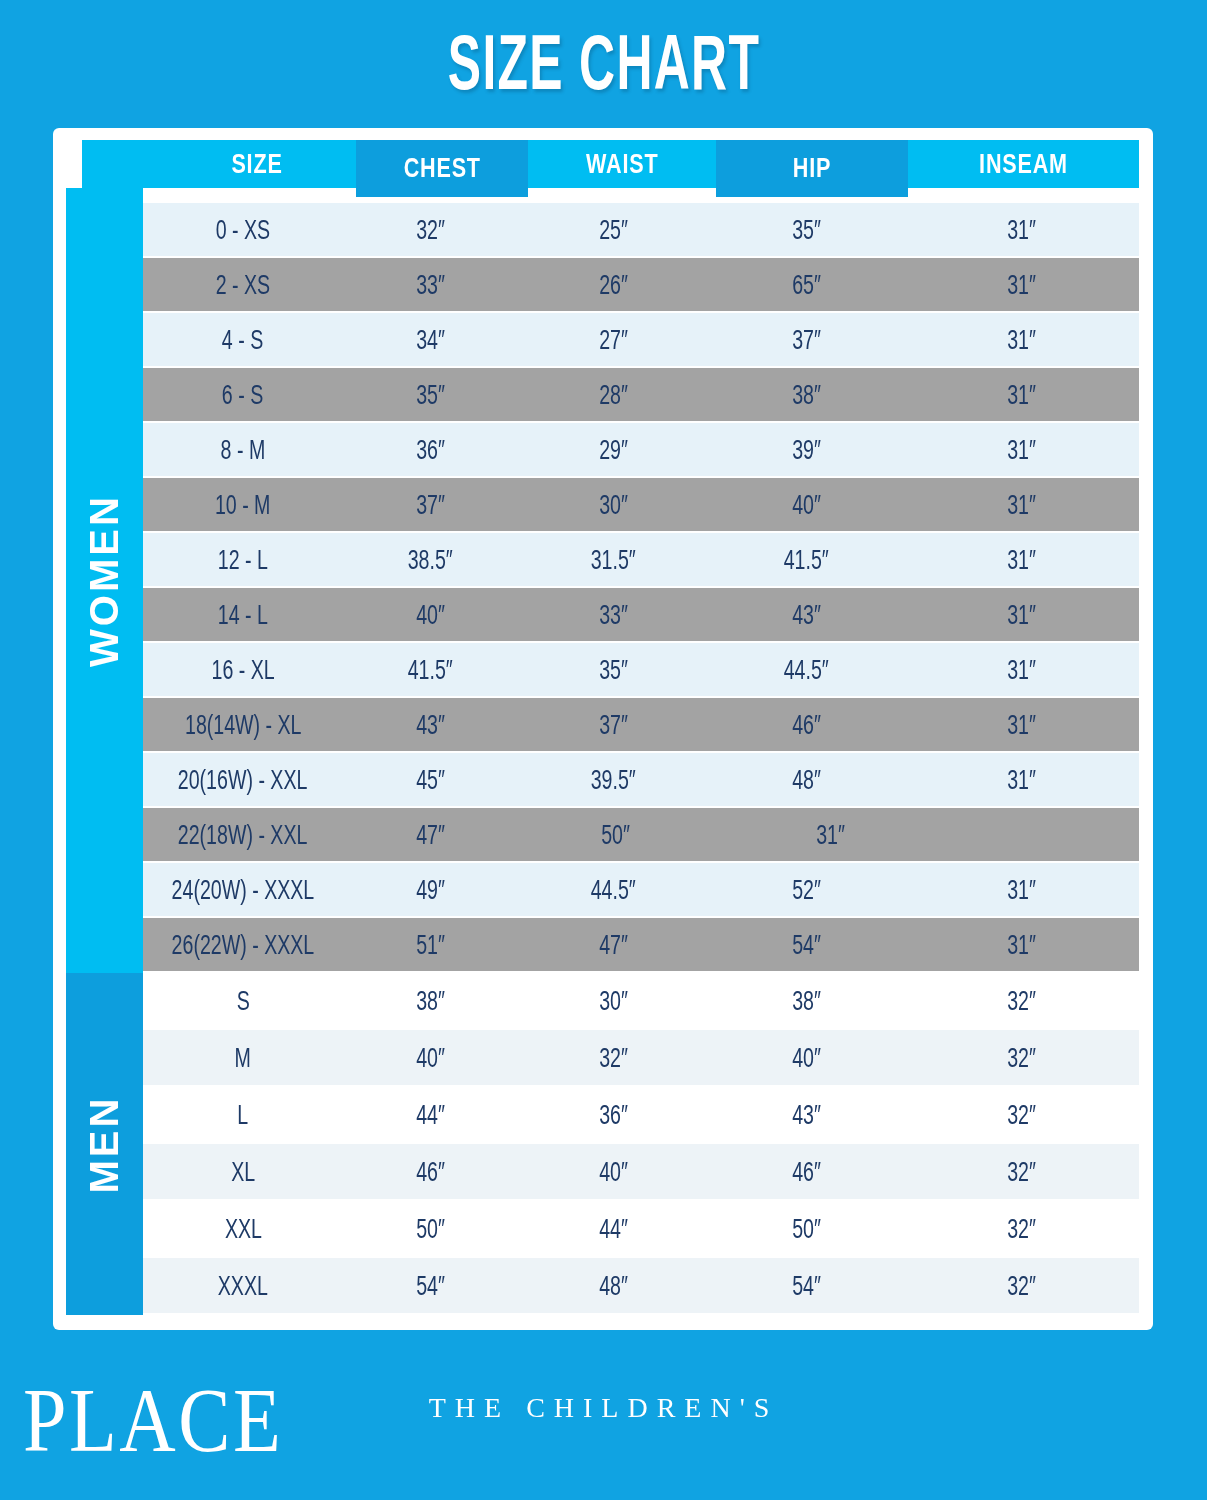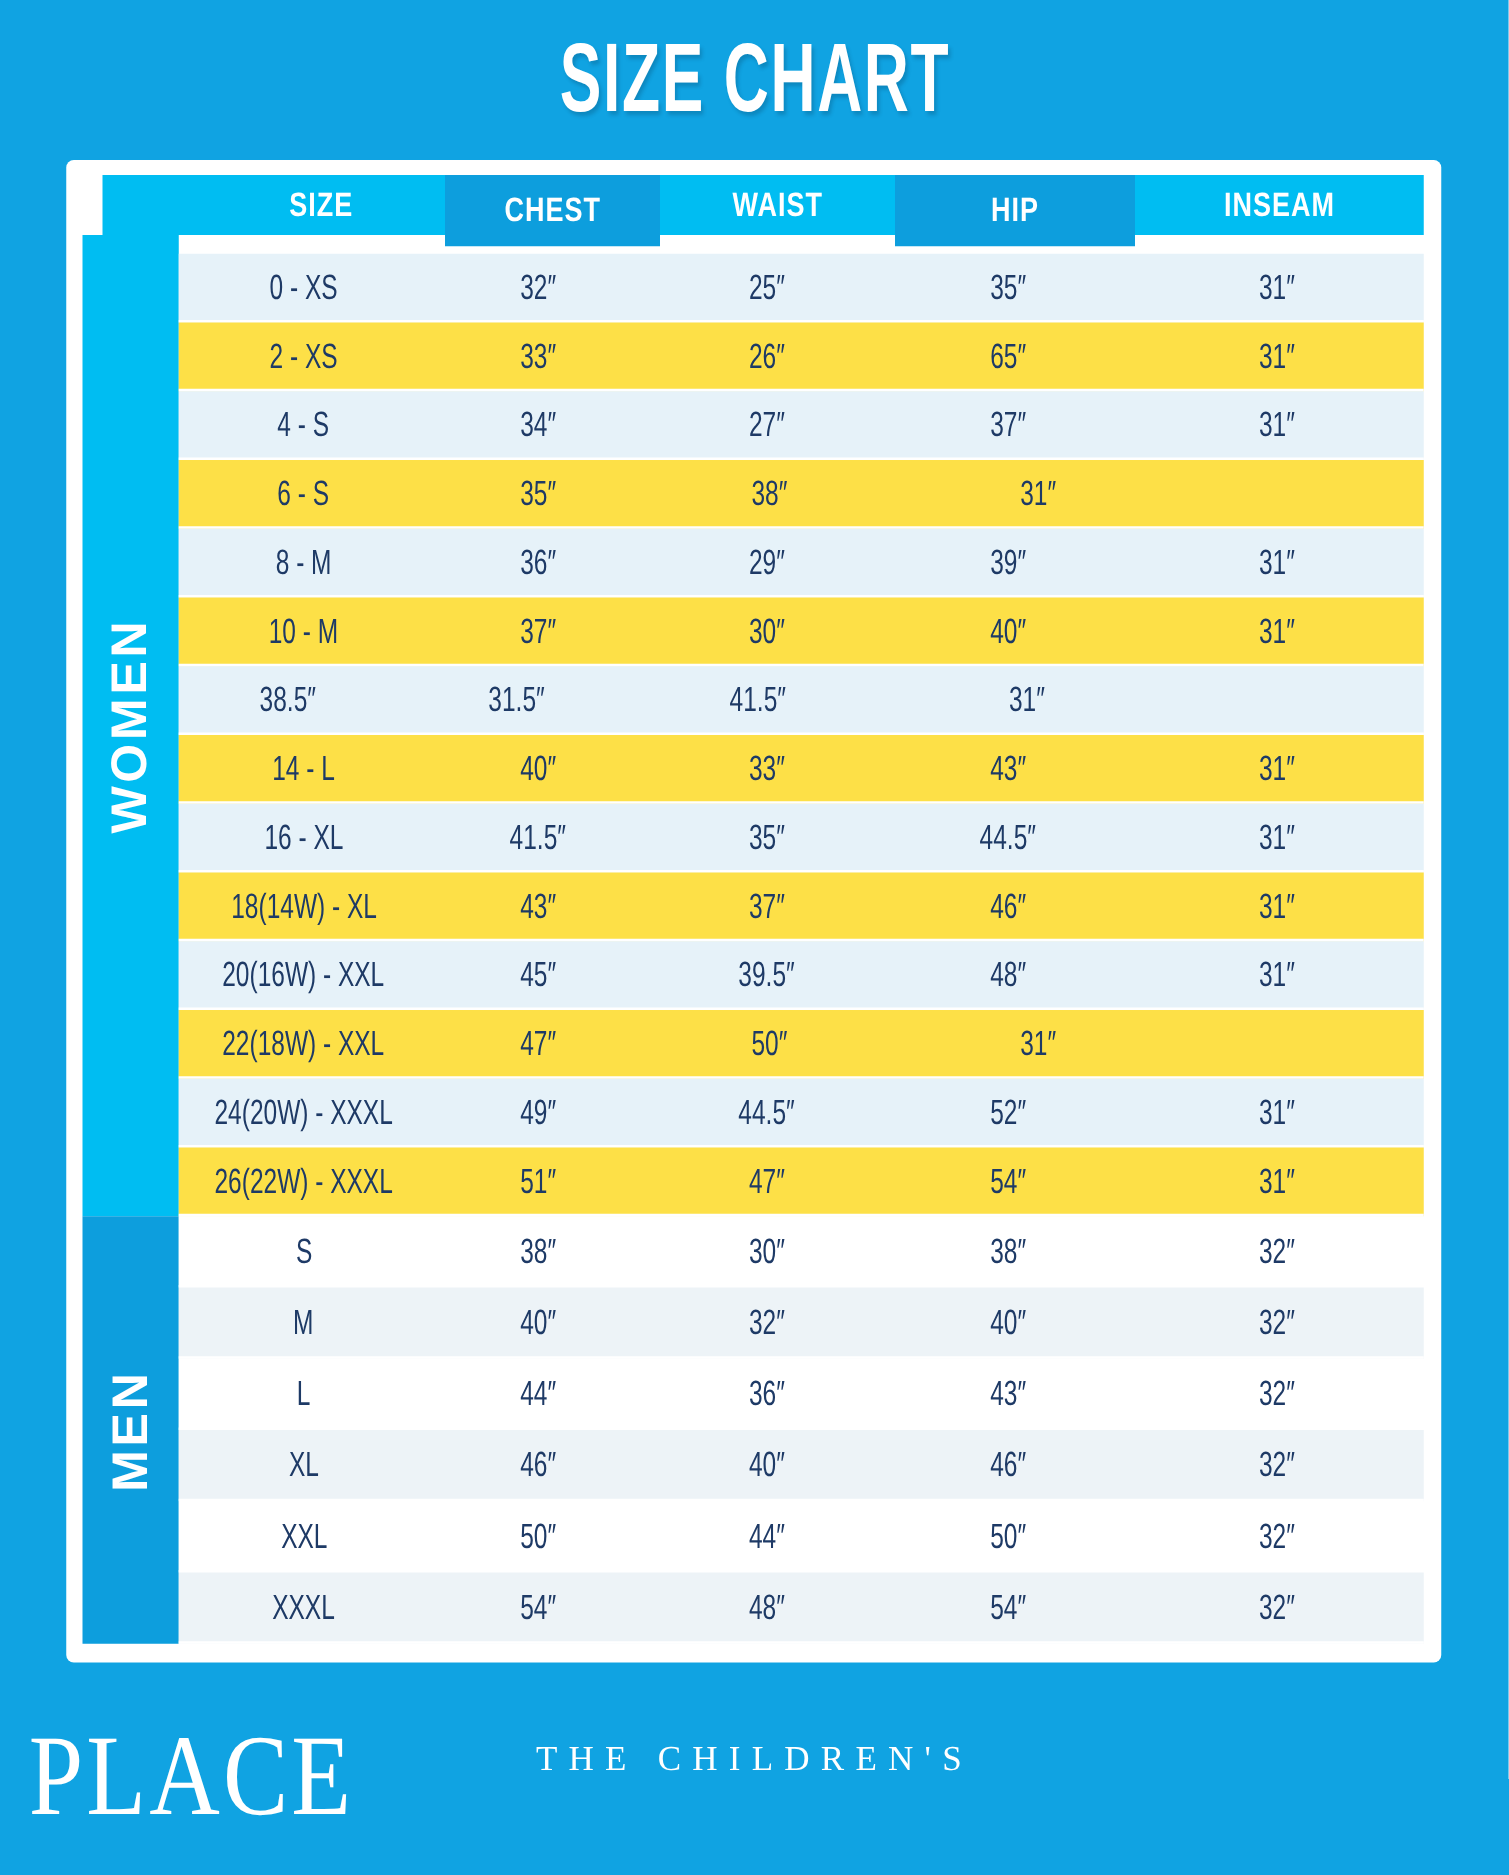--- a/index.html
+++ b/index.html
@@ -40,21 +40,21 @@
   .vt{
     transform:rotate(-90deg); transform-origin:center;
     color:#ffffff; font-weight:bold; font-size:40px; letter-spacing:3px; white-space:nowrap;
   }
   
   .rows{position:absolute; left:77px; top:63px; width:996px;}
   .row{display:flex; box-sizing:border-box; border-bottom:2px solid #ffffff;}
   .row.w{height:55px;}
   .row.m{height:57px;}
   .rw-a{background:#e6f2f9;}
-  .rw-b{background:#fde047;}
+  .rw-b{background:#a3a3a3;}
   .rm-a{background:#ffffff;}
   .rm-b{background:#edf3f7;}
   .cell{display:flex; align-items:center; justify-content:center; box-sizing:border-box;}
   .c1{width:200px}.c2{width:175px}.c3{width:191px}.c4{width:195px}.c5{width:235px}
   .ct{
     display:inline-block; transform:scaleX(0.7); transform-origin:center;
     white-space:nowrap; font-size:28px; color:#1e3a66; letter-spacing:0px;
   }
   
   .brand-top{
@@ -159,20 +159,23 @@
               <span class="ct">31″</span>
             </div>
         </div>
         <div class="row w rw-b">
           <div class="cell c1">
               <span class="ct">6 - S</span>
             </div>
           <div class="cell c2">
               <span class="ct">35″</span>
             </div>
+          <div class="cell c3">
+              <span class="ct">28″</span>
+            </div>
           <div class="cell c4">
               <span class="ct">38″</span>
             </div>
           <div class="cell c5">
               <span class="ct">31″</span>
             </div>
         </div>
         <div class="row w rw-a">
           <div class="cell c1">
               <span class="ct">8 - M</span>
@@ -201,20 +204,23 @@
               <span class="ct">30″</span>
             </div>
           <div class="cell c4">
               <span class="ct">40″</span>
             </div>
           <div class="cell c5">
               <span class="ct">31″</span>
             </div>
         </div>
         <div class="row w rw-a">
+          <div class="cell c1">
+              <span class="ct">12 - L</span>
+            </div>
           <div class="cell c2">
               <span class="ct">38.5″</span>
             </div>
           <div class="cell c3">
               <span class="ct">31.5″</span>
             </div>
           <div class="cell c4">
               <span class="ct">41.5″</span>
             </div>
           <div class="cell c5">

